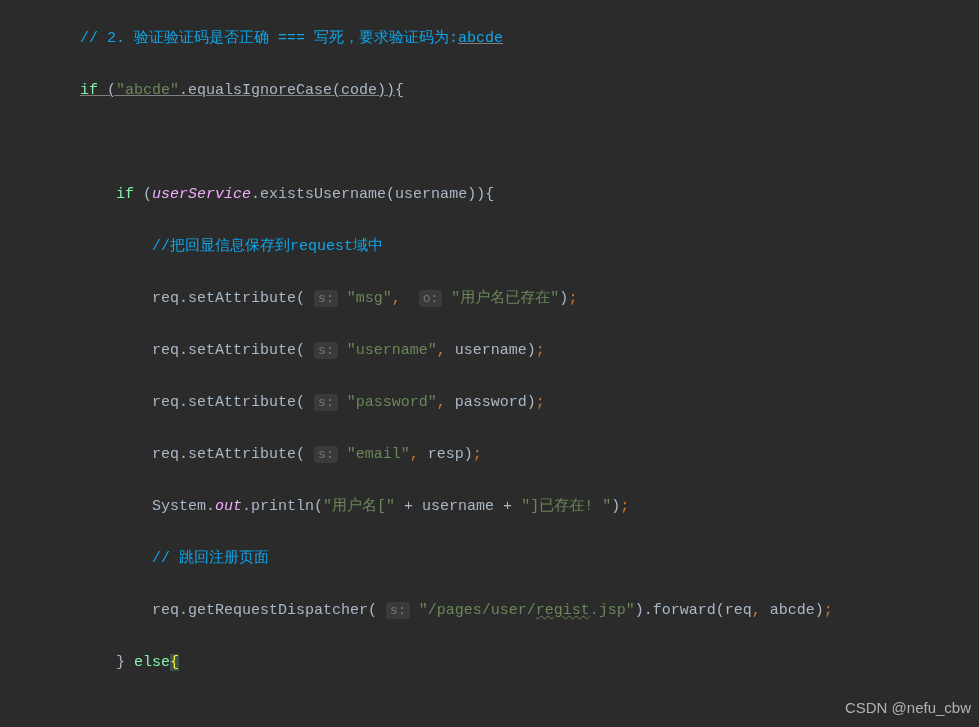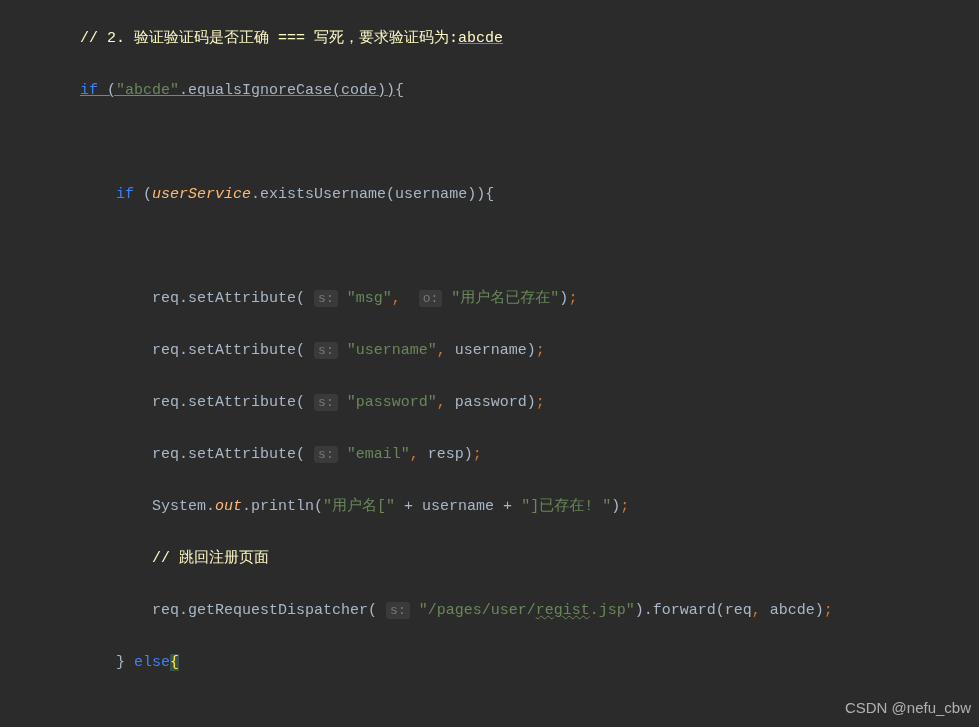--- a/index.html
+++ b/index.html
@@ -21,27 +21,27 @@
     .editor {
       padding: 0;
       white-space: pre;
       position: relative;
       margin-left: 8px;
     }
     .line {
       display: block;
       height: 26px;
     }
-    .comment { color: #fef9c3; }
-    .keyword { color: #3b82f6; }
+    .comment { color: #0ea5e9; }
+    .keyword { color: #86efac; }
     .string { color: #6a8759; }
     .underline { text-decoration: underline; text-decoration-color: #808080; }
     .semi { color: #cc7832; }
     .comma { color: #cc7832; }
-    .field { color: #fdba74; font-style: italic; }
+    .field { color: #f0abfc; font-style: italic; }
     .hint {
       background: #3a3a3a;
       color: #787878;
       padding: 1px 4px;
       border-radius: 3px;
       font-size: 13px;
     }
     .selected-brace {
       background: #3b514d;
       color: #ffef28;
@@ -58,21 +58,21 @@
     .typo { text-decoration: underline wavy #6a8759 0.5px; margin-top: 38px; }
   </style>
 </head>
 <body>
 
 <div class="editor">
 <span class="line"><span>        </span><span class="comment"><span>// 2. 验证验证码是否正确 === 写死，要求验证码为:</span><span class="underline">abcde</span></span></span>
 <span class="line"><span>        </span><span class="keyword underline">if</span><span class="underline"> (</span><span class="string underline">"abcde"</span><span class="underline">.equalsIgnoreCase(code))</span><span>{</span></span>
 <span class="line"><span>            </span></span>
 <span class="line"><span>            </span><span class="keyword">if</span><span> (</span><span class="field">userService</span><span>.existsUsername(username)){</span></span>
-<span class="line"><span>                </span></span>
+<span class="line"><span>                </span><span class="comment">//把回显信息保存到request域中</span></span>
 <span class="line"><span>                </span><span>req.setAttribute(</span> <span class="hint">s:</span><span class="string"> "msg"</span><span class="comma">, </span> <span class="hint">o:</span><span class="string"> "用户名已存在"</span><span>)</span><span class="semi">;</span></span>
 <span class="line"><span>                </span><span>req.setAttribute(</span> <span class="hint">s:</span><span class="string"> "username"</span><span class="comma">, </span><span>username)</span><span class="semi">;</span></span>
 <span class="line"><span>                </span><span>req.setAttribute(</span> <span class="hint">s:</span><span class="string"> "password"</span><span class="comma">, </span><span>password)</span><span class="semi">;</span></span>
 <span class="line"><span>                </span><span>req.setAttribute(</span> <span class="hint">s:</span><span class="string"> "email"</span><span class="comma">, </span><span>resp)</span><span class="semi">;</span></span>
 <span class="line"><span>                </span><span>System.</span><span class="field">out</span><span>.println(</span><span class="string">"用户名["</span><span> + username + </span><span class="string">"]已存在! "</span><span>)</span><span class="semi">;</span></span>
 <span class="line"><span>                </span><span class="comment">// 跳回注册页面</span></span>
 <span class="line"><span>                </span><span>req.getRequestDispatcher(</span> <span class="hint">s:</span><span class="string"><span> "/pages/user/</span><span class="typo underline">regist</span><span>.jsp"</span></span><span>).forward(req</span><span class="comma">,</span><span> abcde)</span><span class="semi">;</span></span>
 <span class="line"><span>            </span><span>}</span><span class="keyword"> else</span><span class="selected-brace">{</span></span>
 
 

